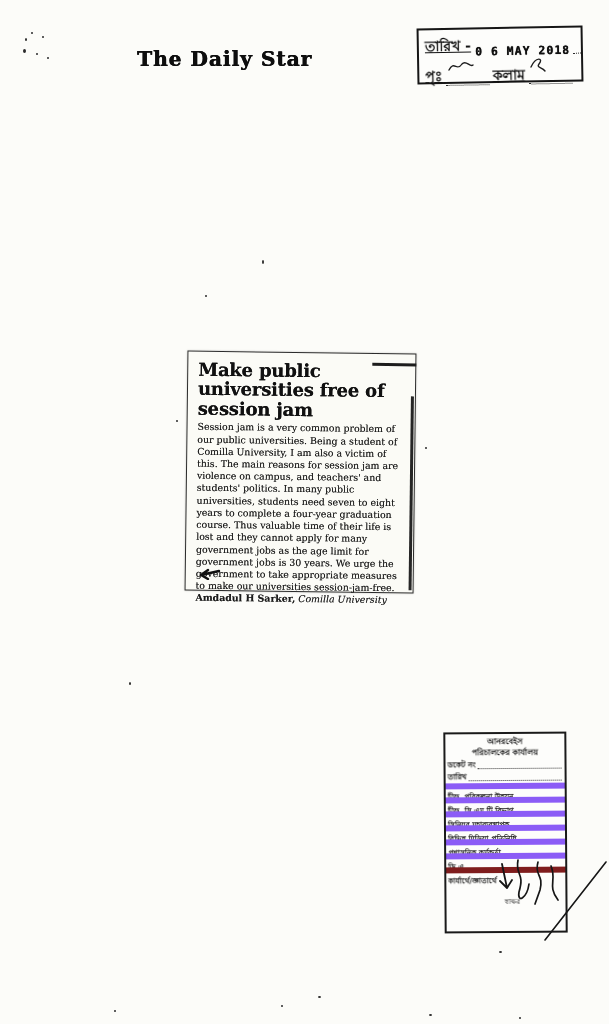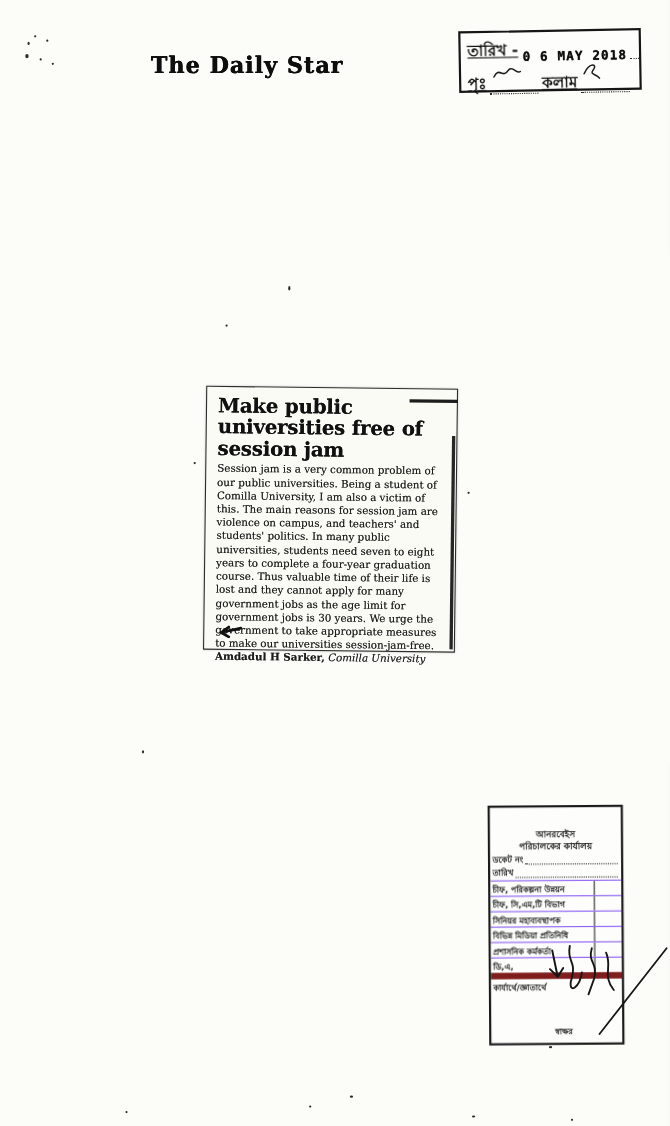--- a/index.html
+++ b/index.html
@@ -73,29 +73,29 @@
   .routing-stamp{
     position:absolute;left:444px;top:732px;width:123px;
     border:2px solid #1a1a1a;
     box-sizing:border-box;
     background:rgba(255,255,255,0.35);
     font-family:"DejaVu Sans", sans-serif;
     color:#141414;
     transform:rotate(-0.4deg);
     filter:blur(0.25px);
   }
-  .rs-head{font-size:8px;font-weight:700;text-align:center;line-height:1.35;padding-top:20px;}
+  .rs-head{font-size:8px;font-weight:700;text-align:center;line-height:1.35;padding-top:3px;}
   .rs-field{display:flex;align-items:flex-end;font-size:7.5px;font-weight:700;padding:1px 2px 0 2px;height:12px;box-sizing:border-box;}
   .rs-field .leader{border-bottom:1px dotted #333;margin:0 1px 2px 2px;}
-  .rs-row{display:flex;border-top:1px solid #8b5cf6;height:14px;box-sizing:border-box;font-size:7.3px;font-weight:700;}
+  .rs-row{display:flex;border-top:6px solid #8b5cf6;height:14px;box-sizing:border-box;font-size:7.3px;font-weight:700;flex-direction:column;}
   .rs-row .lbl{flex:1;padding:2px 0 0 2px;white-space:nowrap;overflow:hidden;}
   .rs-row .cell{width:24px;border-left:1px solid #2a2a2a;}
   .rs-foot{position:relative;border-top:6px solid #7f1d1d;height:58px;font-size:7.3px;font-weight:700;}
   .rs-foot .action{padding:2px 0 0 2px;}
-  .rs-sign-label{position:absolute;left:58px;bottom:4px;font-size:7px;font-weight:700;}
+  .rs-sign-label{position:absolute;left:58px;bottom:23px;font-size:7px;font-weight:400;}
   
   .speck{position:absolute;background:#2b2b2b;border-radius:50%;}
   svg{display:block;}
 </style>
 </head>
 <body>
 
 <div id="paper">
 
   <div class="masthead">The Daily Star</div>

